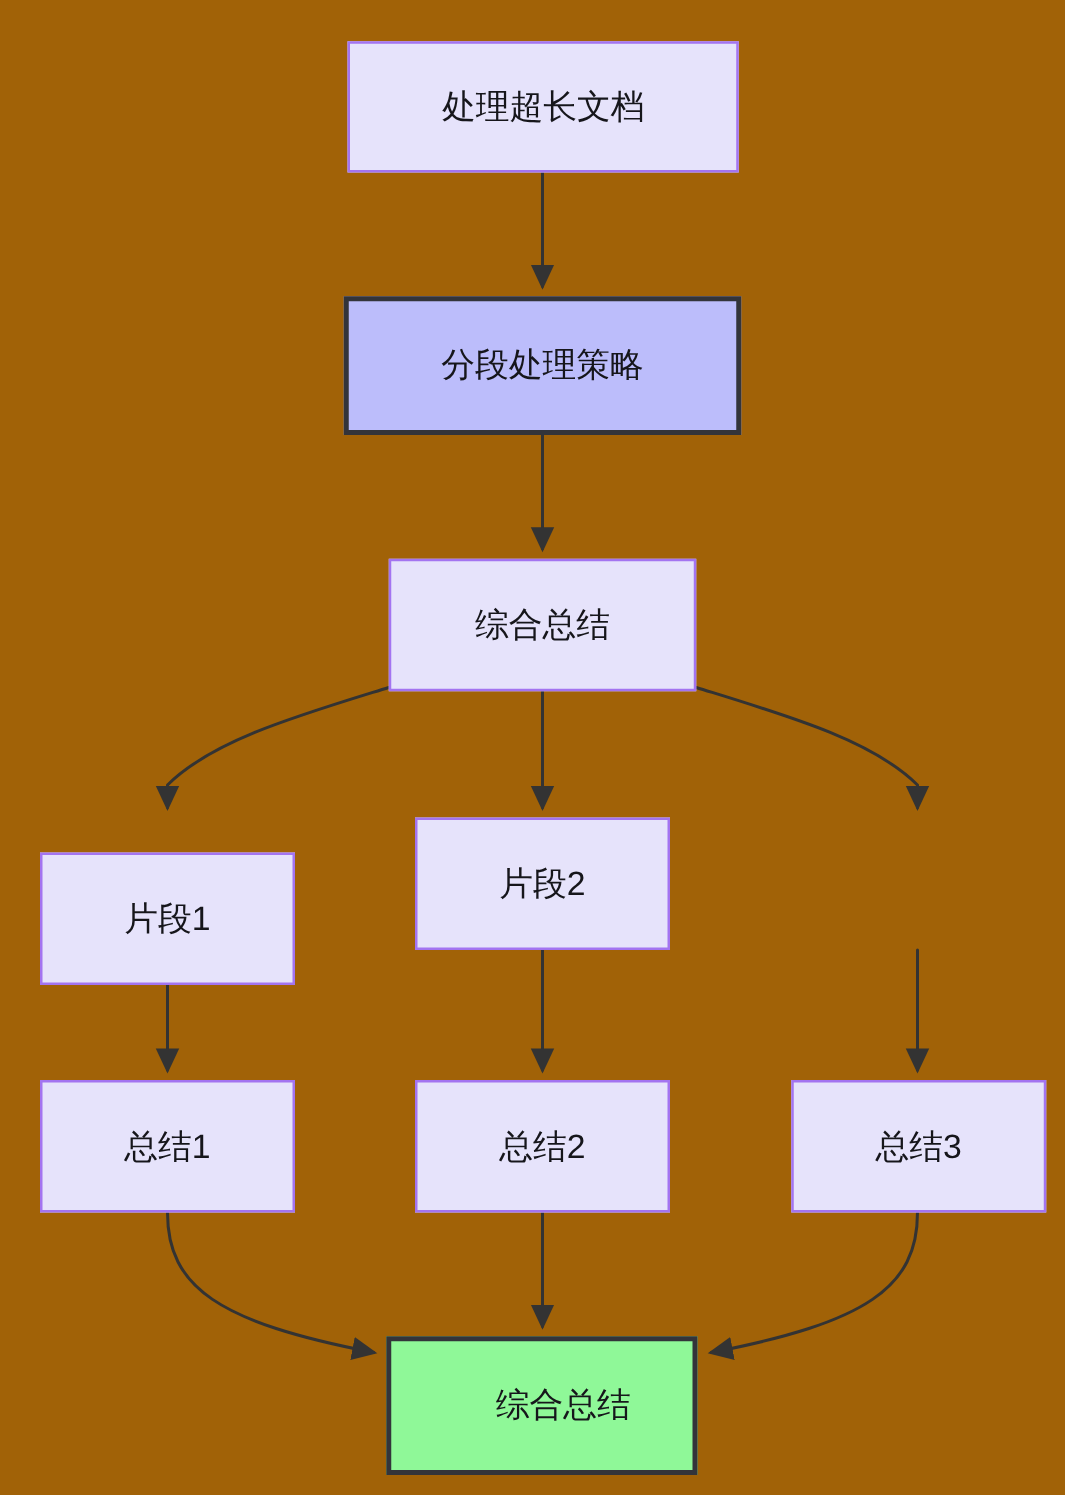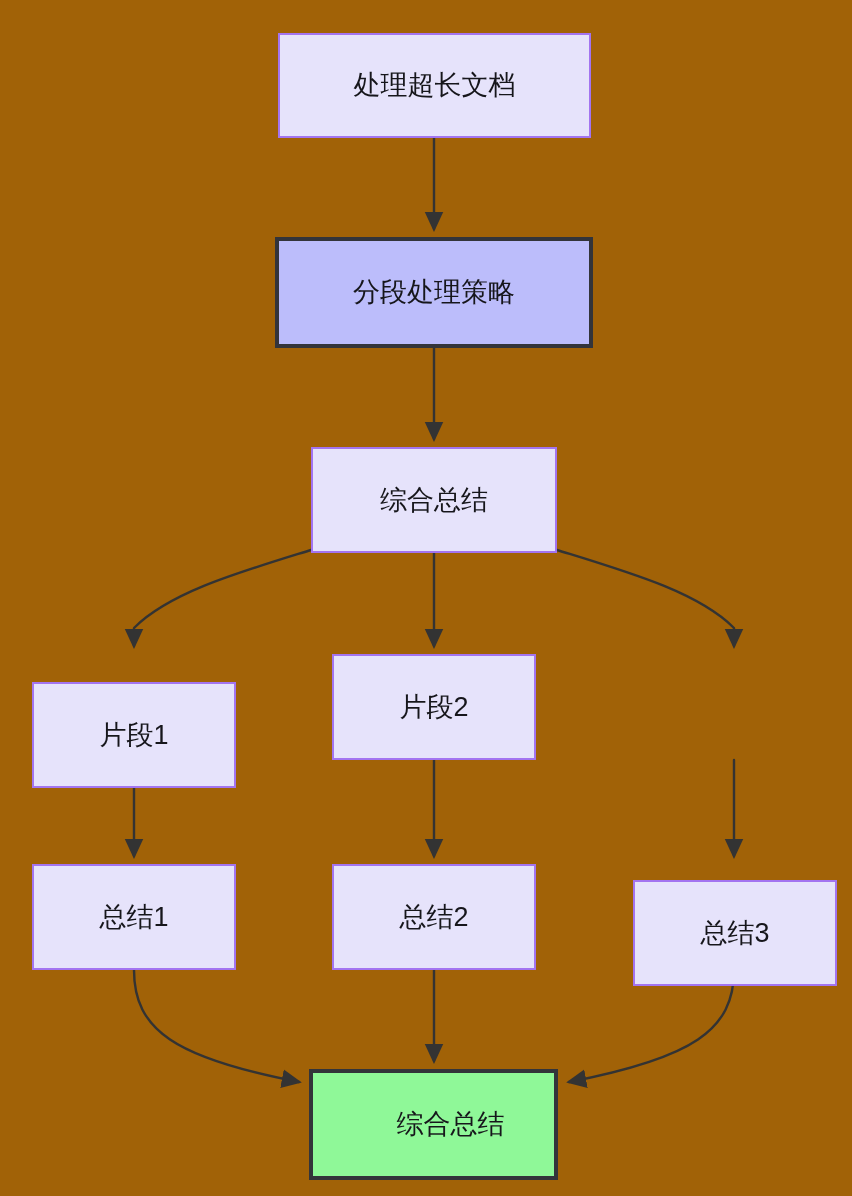--- a/index.html
+++ b/index.html
@@ -108,21 +108,21 @@
 
 
   <div class="node style-default" style="left: 32px; top: 864px; width: 204px; height: 106px;">
     <span class="node-label">总结1</span>
   </div>
 
   <div class="node style-default" style="left: 332px; top: 864px; width: 204px; height: 106px;">
     <span class="node-label">总结2</span>
   </div>
 
-  <div class="node style-default" style="left: 633px; top: 864px; width: 204px; height: 106px; margin-top: 16px;">
+  <div class="node style-default" style="left: 633px; top: 864px; width: 204px; height: 106px;">
     <span class="node-label">总结3</span>
   </div>
 
   <div class="node style-result" style="left: 309px; top: 1069px; width: 249px; height: 111px; padding-left: 34px;">
     <span class="node-label">综合总结</span>
   </div>
 
 </div>
 
 </body></html>

